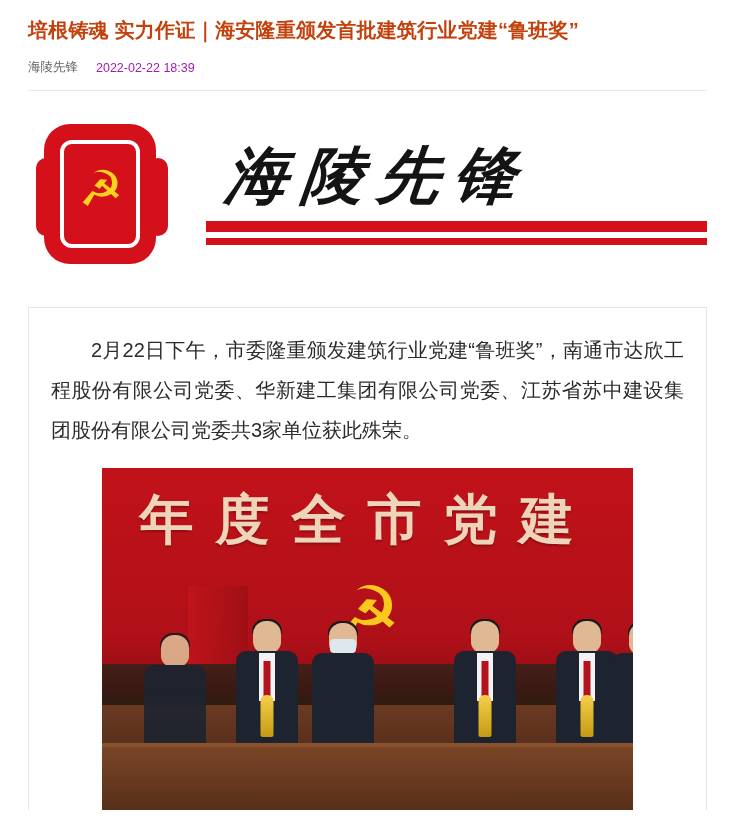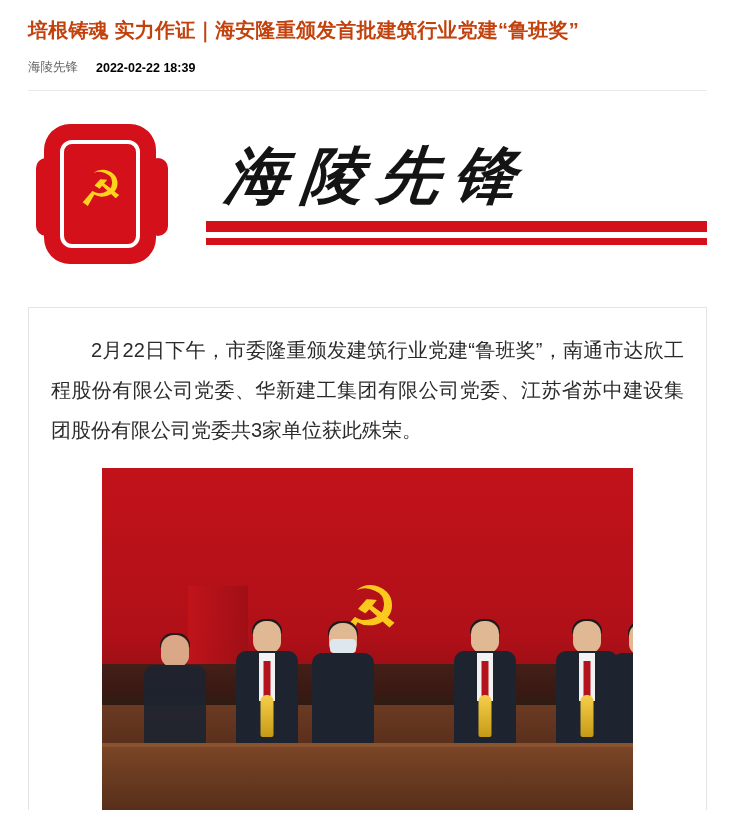--- a/index.html
+++ b/index.html
@@ -38,22 +38,21 @@
     display: flex;
     align-items: center;
     font-size: 12.5px;
     color: #777;
   }
   .meta-source {
     color: #666;
     margin-right: 18px;
   }
   .meta-time {
-    color: #000000;
-    font-weight: bold;
+    color: #a21caf;
   }
   .header-rule {
     margin-top: 14px;
     border-bottom: 1px solid #e9e9e9;
   }
 
   
   .banner {
     position: relative;
     height: 188px;
@@ -363,20 +362,21 @@
         <div class="bar2"></div>
       </div>
     </div>
   </div>
 
   <div class="body-card">
     <p class="paragraph">2月22日下午，市委隆重颁发建筑行业党建“鲁班奖”，南通市达欣工程股份有限公司党委、华新建工集团有限公司党委、江苏省苏中建设集团股份有限公司党委共3家单位获此殊荣。</p>
 
     <div class="photo">
       <div class="backdrop"></div>
+      <div class="banner-text">年度全市党建</div>
       <div class="emblem-back">☭</div>
       <div class="flags"></div>
       <div class="table-row"></div>
       <div class="stage"></div>
 
       <div class="person p6">
         <div class="hair"></div>
         <div class="head"></div>
         <div class="body"></div>
       </div>

